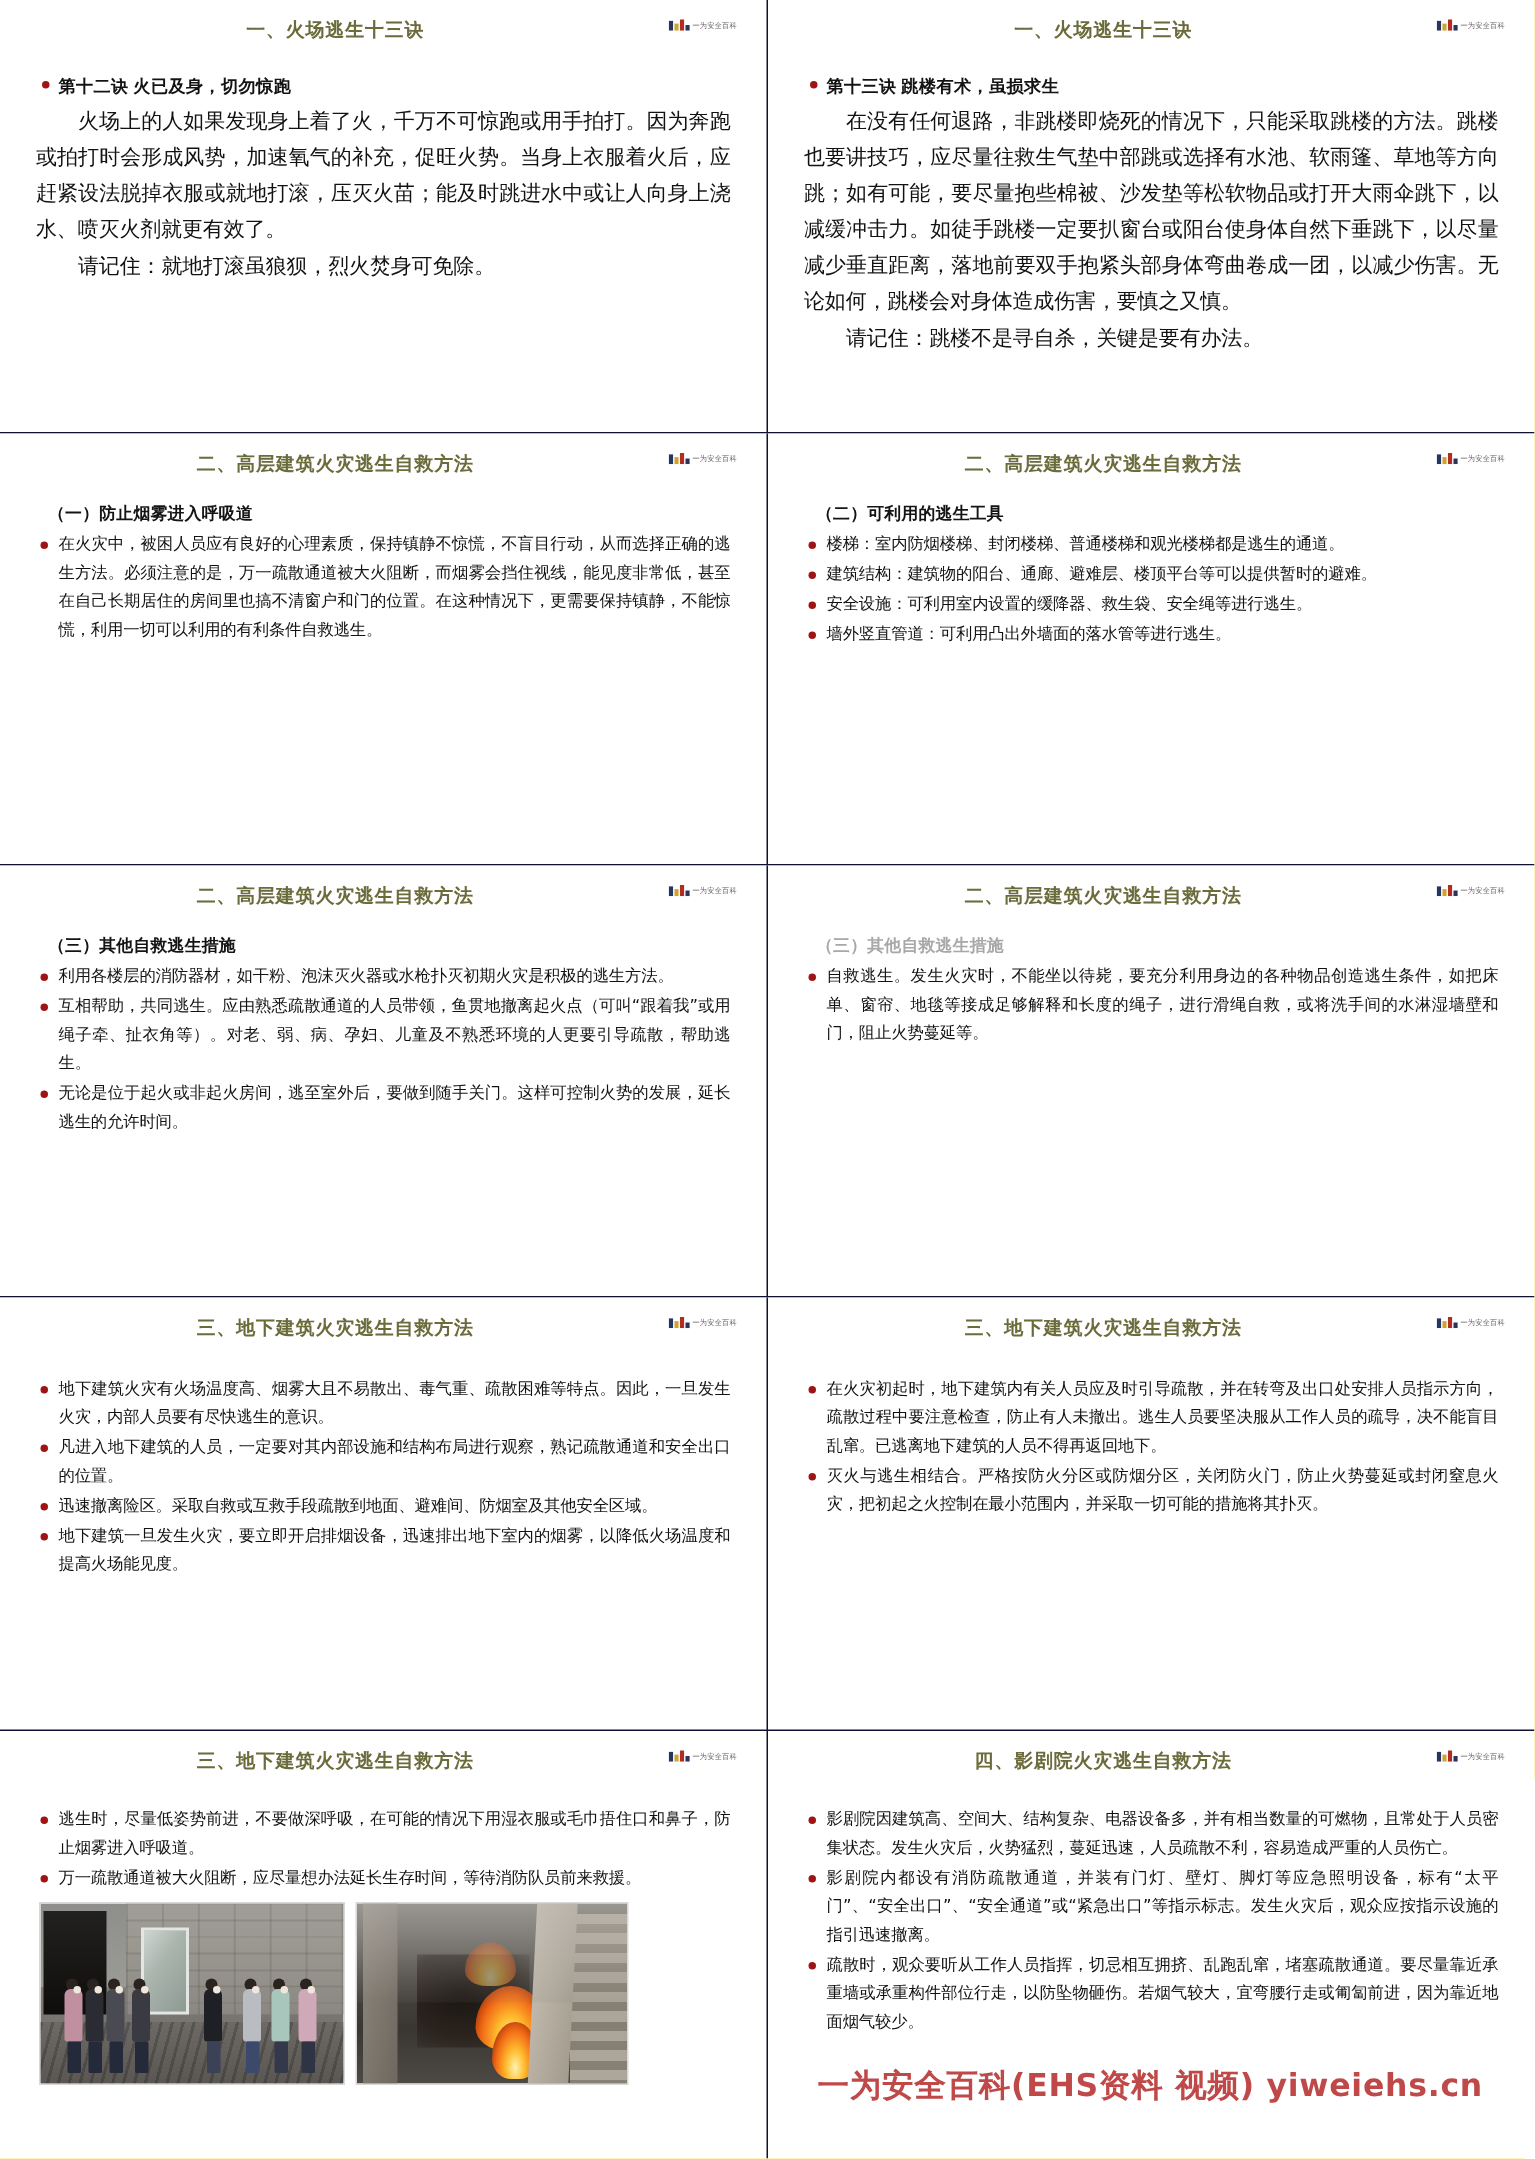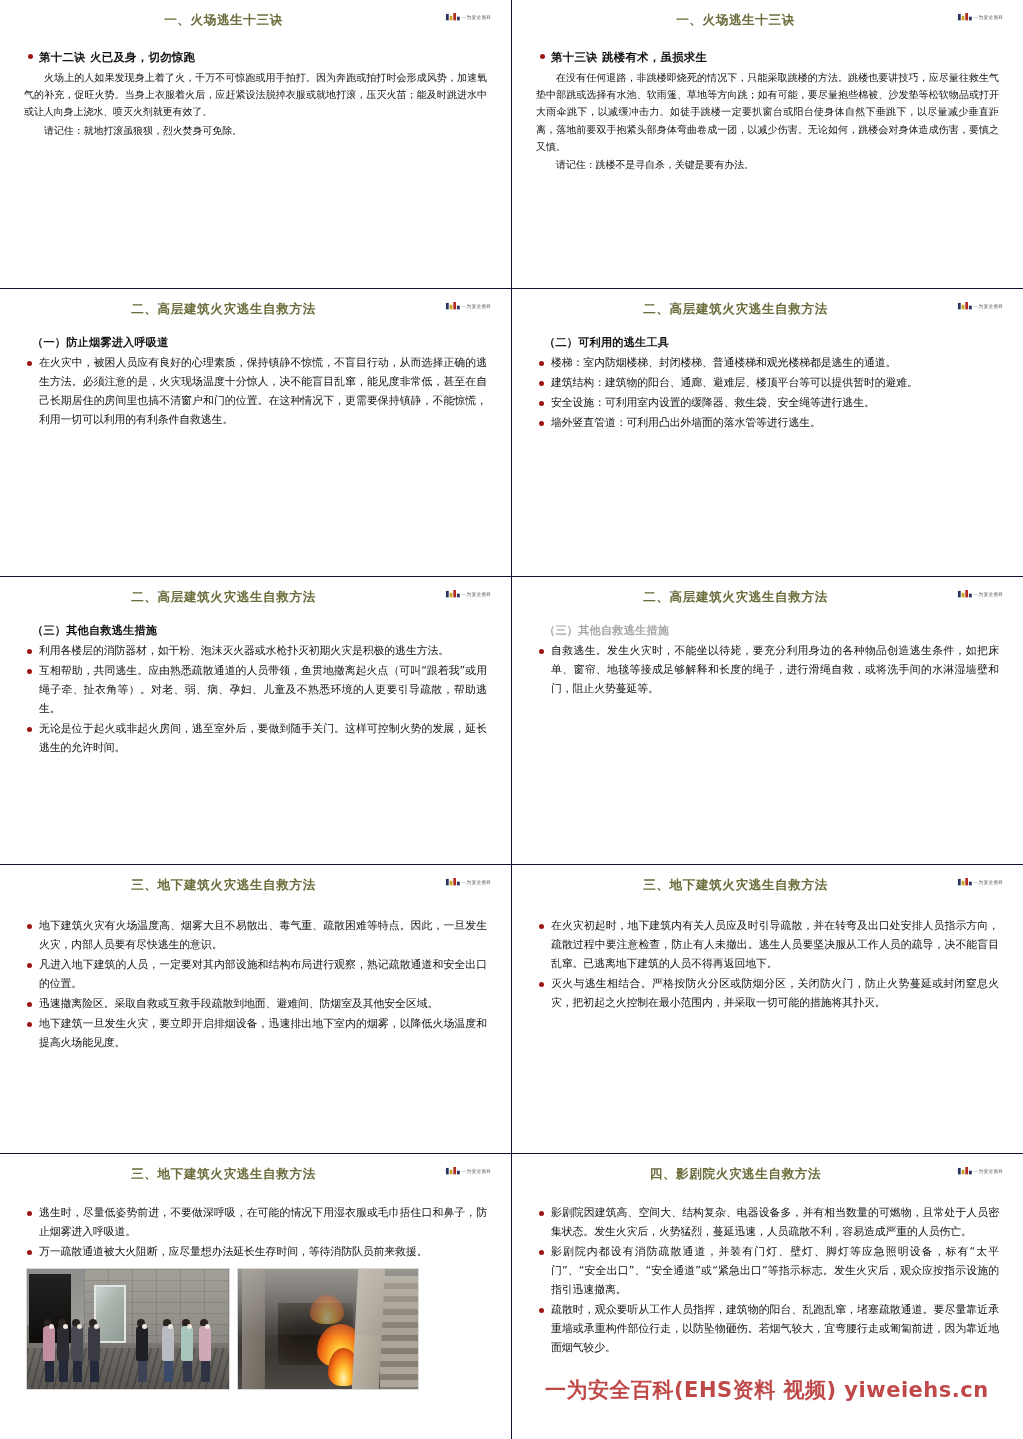--- a/index.html
+++ b/index.html
@@ -98,38 +98,39 @@
     margin: 6px 0 4px 8px;
     letter-spacing: 0.2px;
   }
   .subhead.dim { color: #a8a8a8; }
 
   .headline {
     display: flex;
     align-items: baseline;
     gap: 6px;
     margin: 10px 0 4px 4px;
+    font-family: Liberation Serif, serif;
   }
   .headline .dot {
     flex: 0 0 auto;
     width: 5px; height: 5px;
     border-radius: 50%;
     background: #9d1414;
     position: relative;
     top: -2px;
   }
   .headline .txt {
     font-weight: bold;
     font-size: 11.4px;
     color: #131313;
     letter-spacing: 0.3px;
   }
 
   .para {
-    font-size: 10px;
+    font-size: 14px;
     line-height: 1.72;
     color: #121212;
     text-align: justify;
     text-indent: 2em;
     margin: 1px 0 0 0;
     letter-spacing: -0.1px;
   }
 
   ul.bullets {
     list-style: none;
@@ -348,21 +349,21 @@
               <i class="b2"></i>
               <i class="b3"></i>
               <i class="b4"></i>
             </span>
           <span class="brand-text">一为安全百科</span>
         </div>
       </div>
       <div class="slide-body">
         <div class="subhead">（一）防止烟雾进入呼吸道</div>
         <ul class="bullets">
-          <li>在火灾中，被困人员应有良好的心理素质，保持镇静不惊慌，不盲目行动，从而选择正确的逃生方法。必须注意的是，火灾现场温度十分惊人，决不能盲目乱窜，能见度非常低，甚至在自己长期居住的房间里也搞不清窗户和门的位置。在这种情况下，更需要保持镇静，不能惊慌，利用一切可以利用的有利条件自救逃生。</li>
+          <li>在火灾中，被困人员应有良好的心理素质，保持镇静不惊慌，不盲目行动，从而选择正确的逃生方法。必须注意的是，万一疏散通道被大火阻断，而烟雾会挡住视线，能见度非常低，甚至在自己长期居住的房间里也搞不清窗户和门的位置。在这种情况下，更需要保持镇静，不能惊慌，利用一切可以利用的有利条件自救逃生。</li>
         </ul>
       </div>
     </div>
   </div>
 
   <div class="slide col2 row2">
     <div class="slide-inner">
       <div class="slide-head">
         <div class="slide-title">二、高层建筑火灾逃生自救方法</div>
         <div class="brand-logo">
@@ -585,21 +586,21 @@
               <i class="b3"></i>
               <i class="b4"></i>
             </span>
           <span class="brand-text">一为安全百科</span>
         </div>
       </div>
       <div class="slide-body" style="padding-top:12px;">
         <ul class="bullets">
           <li>影剧院因建筑高、空间大、结构复杂、电器设备多，并有相当数量的可燃物，且常处于人员密集状态。发生火灾后，火势猛烈，蔓延迅速，人员疏散不利，容易造成严重的人员伤亡。</li>
           <li>影剧院内都设有消防疏散通道，并装有门灯、壁灯、脚灯等应急照明设备，标有“太平门”、“安全出口”、“安全通道”或“紧急出口”等指示标志。发生火灾后，观众应按指示设施的指引迅速撤离。</li>
-          <li>疏散时，观众要听从工作人员指挥，建筑物的阳台、乱跑乱窜，堵塞疏散通道。要尽量靠近承重墙或承重构件部位行走，以防坠物砸伤。若烟气较大，宜弯腰行走或匍匐前进，因为靠近地面烟气较少。</li>
+          <li>疏散时，观众要听从工作人员指挥，切忌相互拥挤、乱跑乱窜，堵塞疏散通道。要尽量靠近承重墙或承重构件部位行走，以防坠物砸伤。若烟气较大，宜弯腰行走或匍匐前进，因为靠近地面烟气较少。</li>
         </ul>
       </div>
     </div>
   </div>
 
   <div class="watermark">一为安全百科(EHS资料 视频) yiweiehs.cn</div>
 
 </div>
 
 </body></html>

